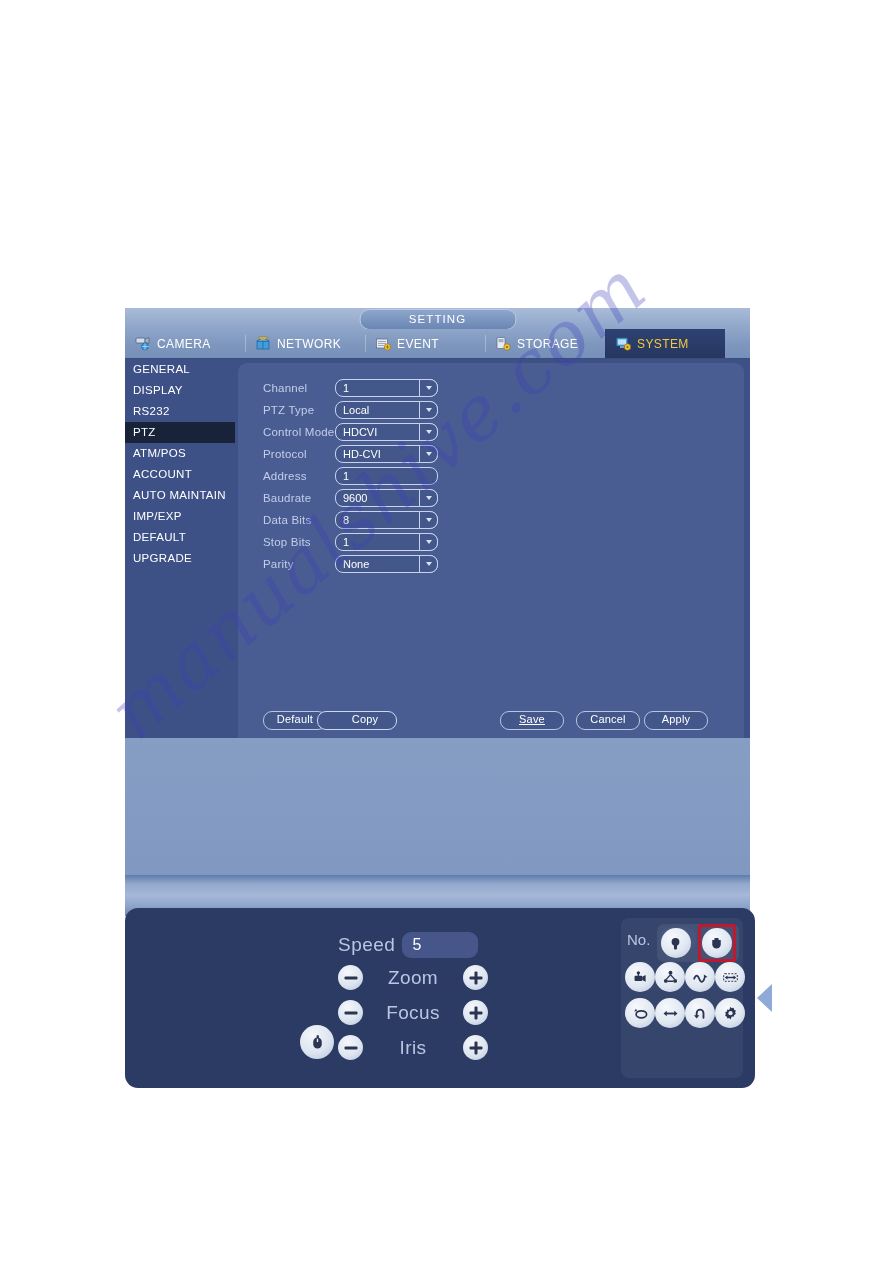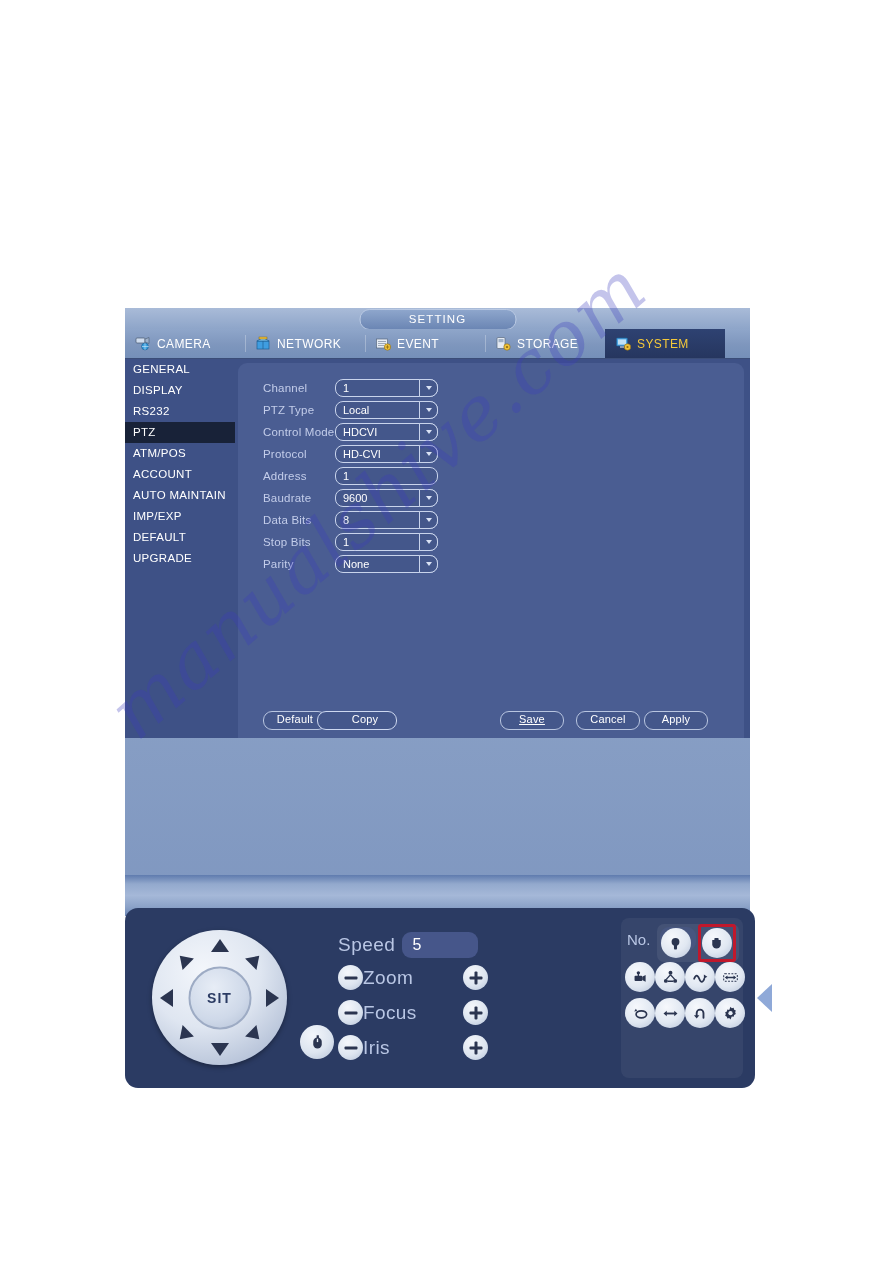--- a/index.html
+++ b/index.html
@@ -189,21 +189,21 @@
     display:flex;align-items:center;padding-left:10px;box-sizing:border-box;
   }
   .zf-row{display:flex;align-items:center;height:35px;width:150px;}
   .circ{
     width:25px;height:25px;border-radius:50%;flex:0 0 25px;
     background:radial-gradient(circle at 38% 30%, #f5f7fb 0%, #dde5f0 55%, #b5c2d8 100%);
     position:relative;
   }
   .circ .hbar{position:absolute;left:50%;top:50%;transform:translate(-50%,-50%);width:13px;height:3px;background:#2b3550;border-radius:1px;}
   .circ .vbar{position:absolute;left:50%;top:50%;transform:translate(-50%,-50%);width:3px;height:13px;background:#2b3550;border-radius:1px;}
-  .zf-label{flex:1;color:#b9c6e4;font-size:19px;letter-spacing:.4px;}
+  .zf-label{flex:1;text-align:center;color:#b9c6e4;font-size:19px;letter-spacing:.4px;}
 
   #func-block{
     position:absolute;left:496px;top:10px;width:122px;height:160px;
     background:rgba(255,255,255,.055);border-radius:8px;
   }
   #no-row{display:flex;align-items:center;height:42px;padding-left:6px;}
   #no-label{color:#b9c6e4;font-size:15px;}
   #no-box{
     margin-left:10px;width:36px;height:24px;border-radius:9px;
     background:#3a4a77;color:#ffffff;font-size:14px;
@@ -430,31 +430,20 @@
       </div>
 
     </div>
   </div>
 
   <div id="win-footer"></div>
 </div>
 
 <div id="ptz-panel">
 
-  <div id="joystick">
-    <span class="arr arr-u"></span>
-    <span class="arr arr-ur"></span>
-    <span class="arr arr-r"></span>
-    <span class="arr arr-dr"></span>
-    <span class="arr arr-d"></span>
-    <span class="arr arr-dl"></span>
-    <span class="arr arr-l"></span>
-    <span class="arr arr-ul"></span>
-    <div id="joy-center">SIT</div>
-  </div>
 
   <div id="mouse-btn">
     <svg viewBox="0 0 20 20" width="17" height="17">
       <rect x="5" y="4" width="10" height="13" rx="5" fill="#2b3550"></rect>
       <rect x="9" y="1.5" width="2.6" height="4" fill="#2b3550"></rect>
       <rect x="9.2" y="5.5" width="1.6" height="4" fill="#e7edf6"></rect>
     </svg>
   </div>
 
   <div id="speed-block">

